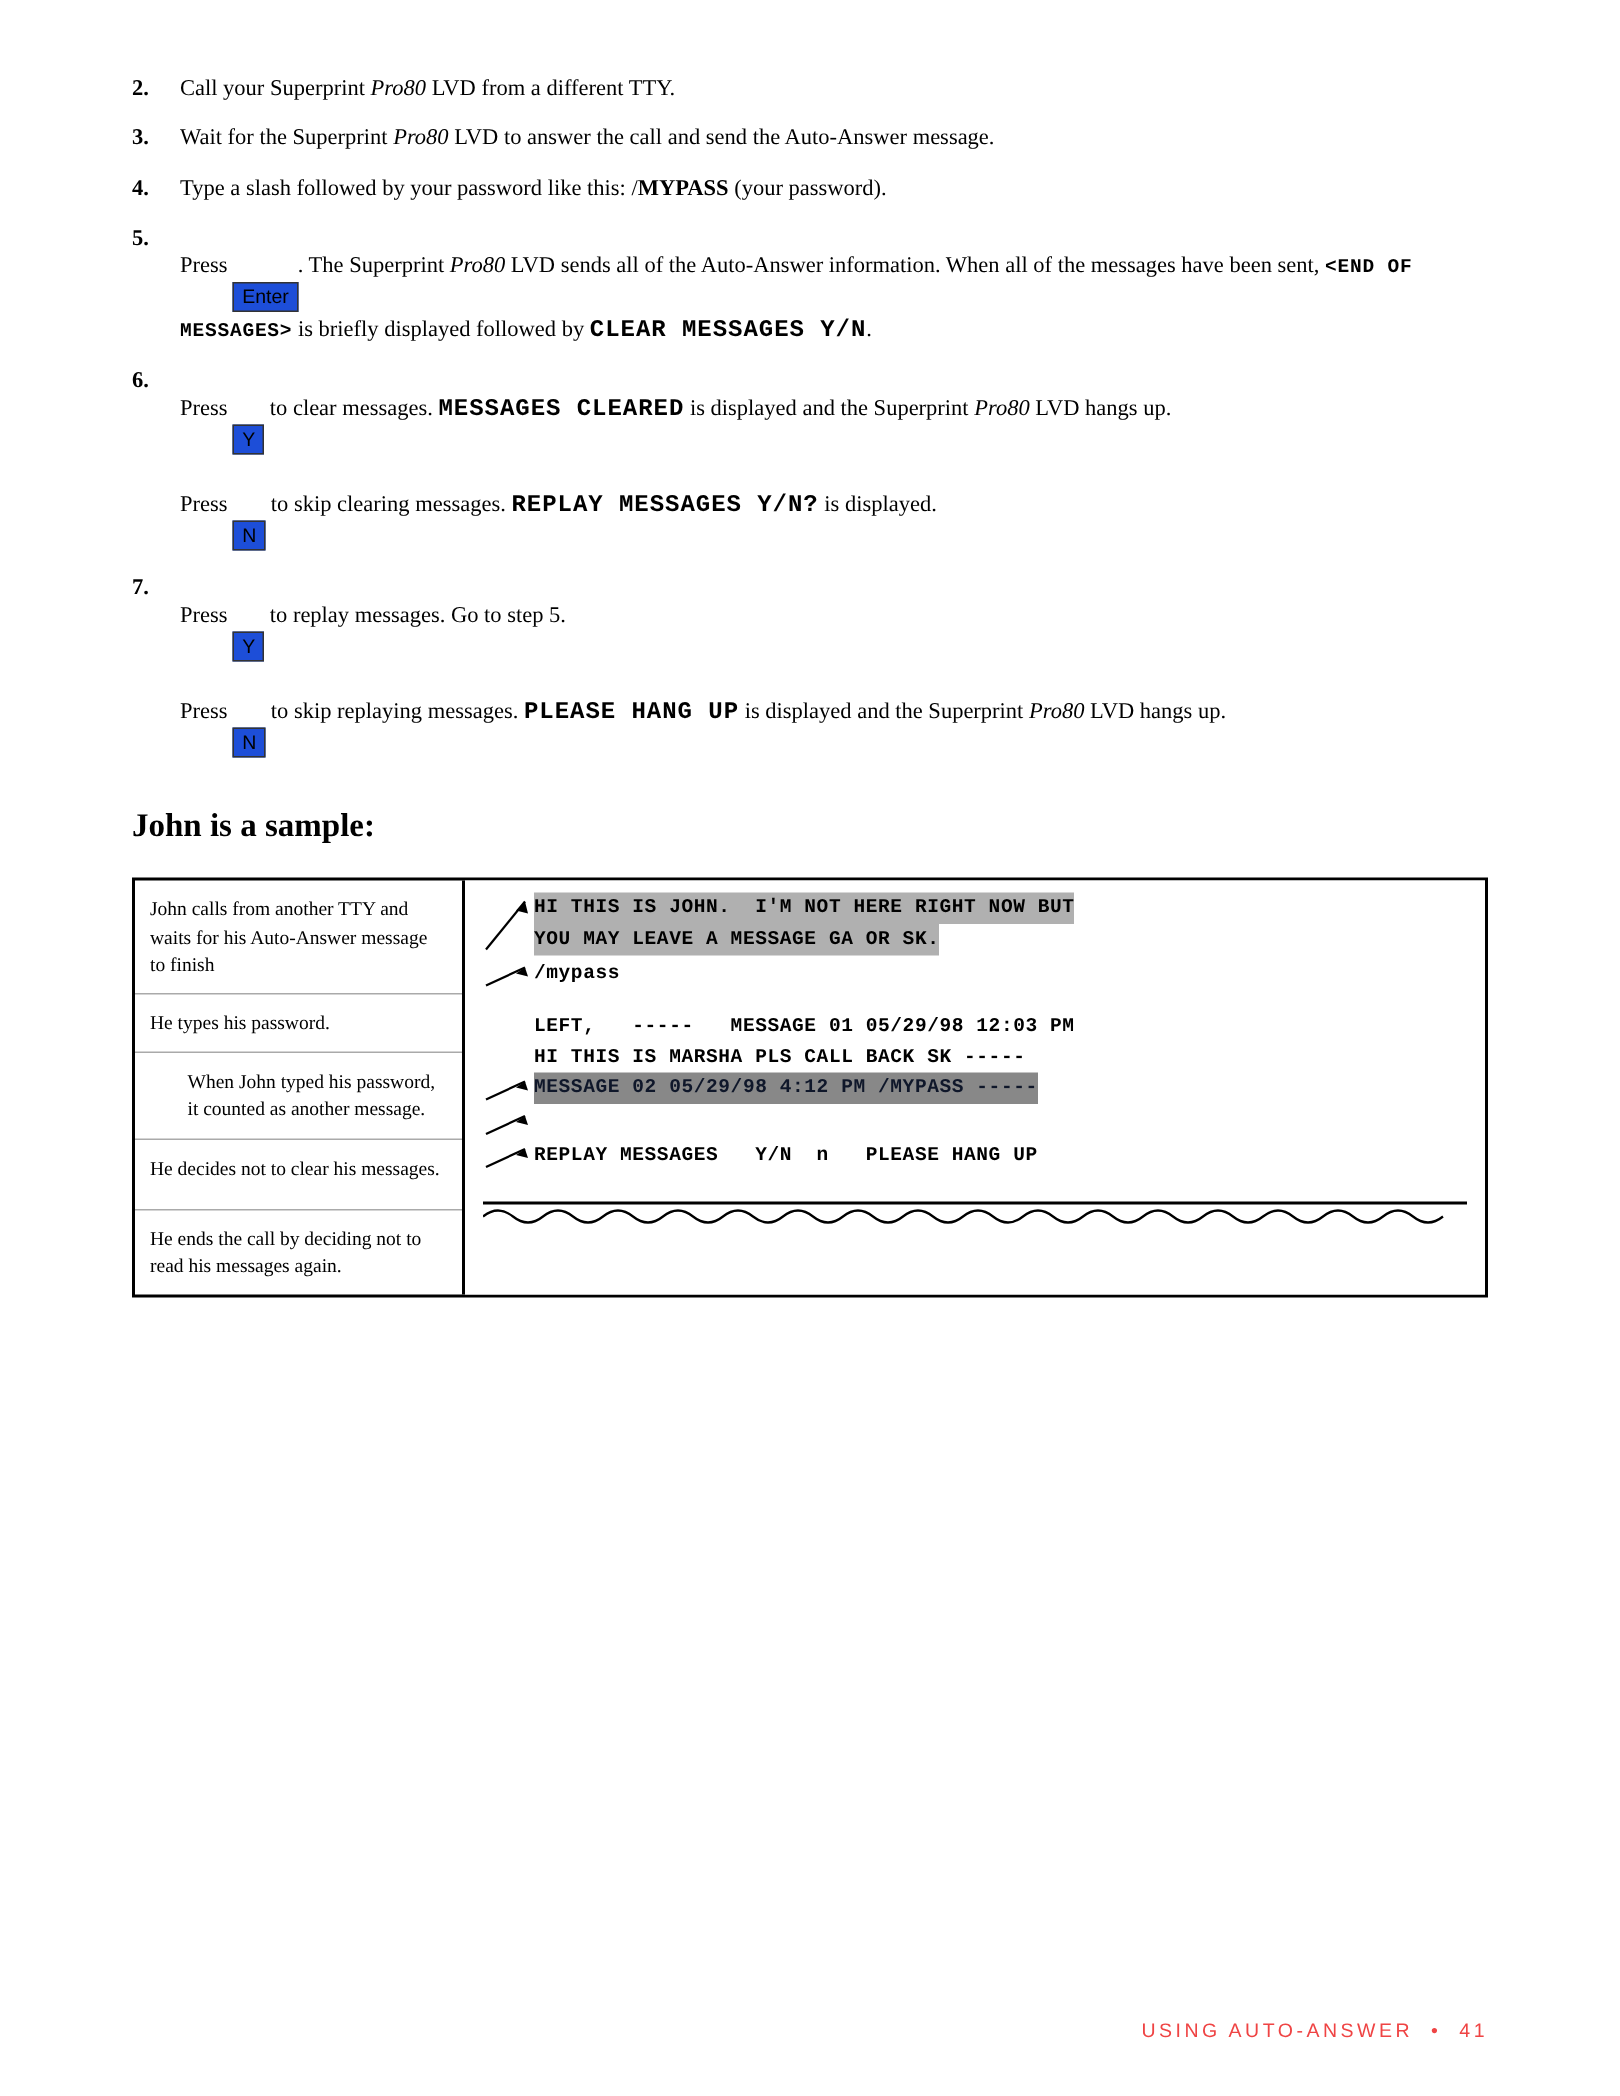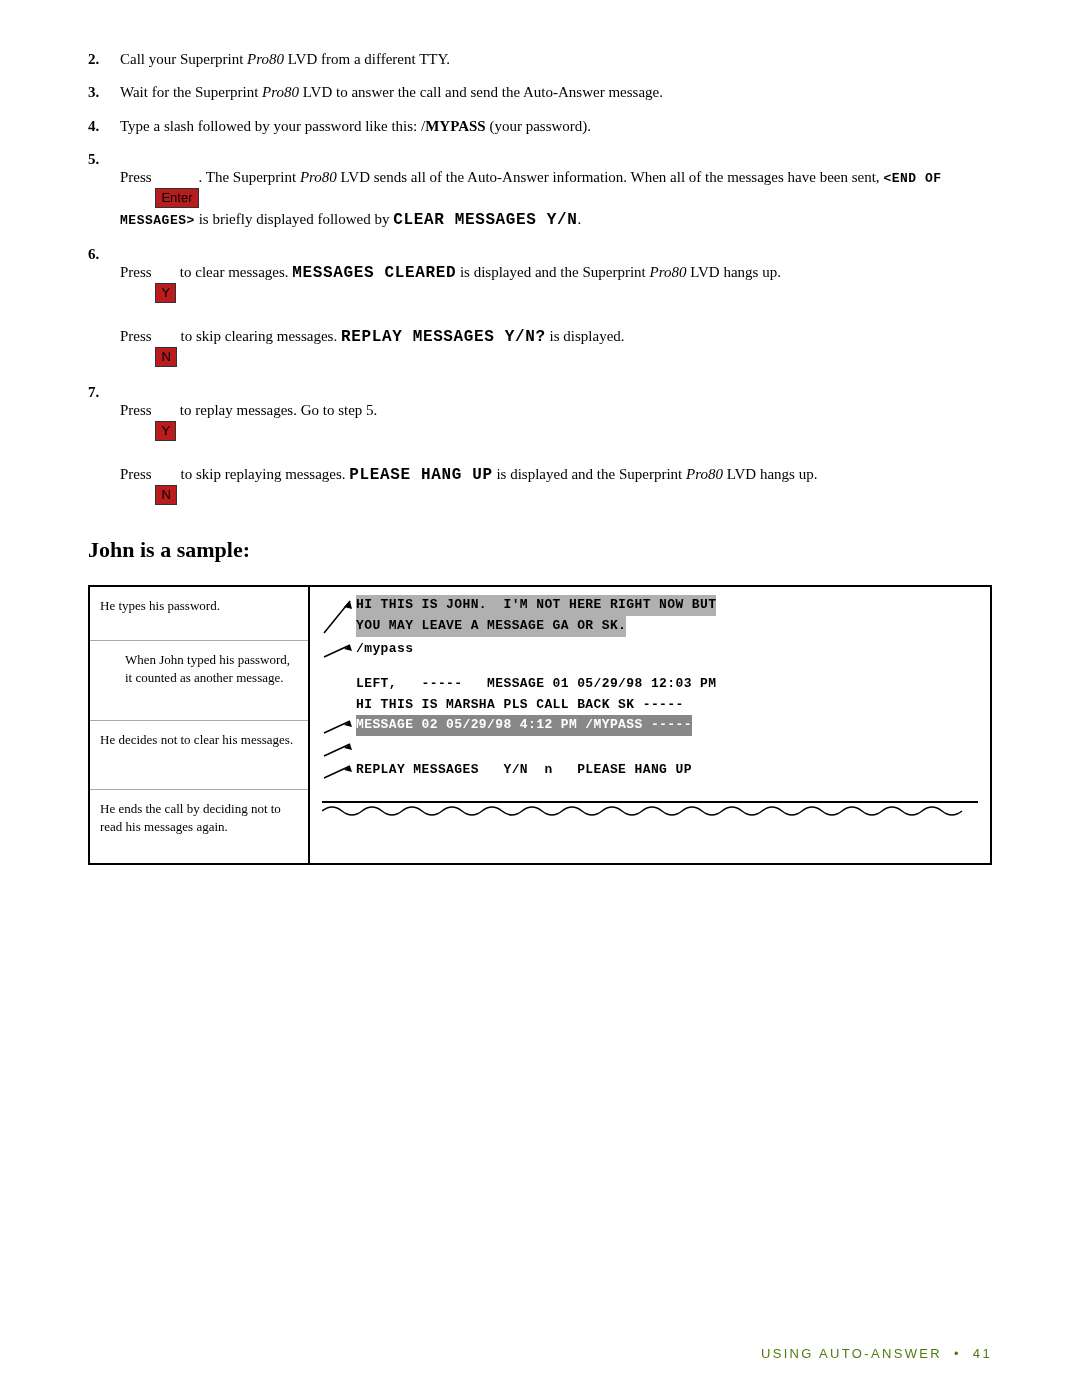--- a/index.html
+++ b/index.html
@@ -42,21 +42,21 @@
     .li-content p {
       margin-bottom: 4px;
     }
 
     .key-box {
       display: inline-block;
       border: 1px solid #333;
       padding: 0px 5px;
       font-family: Arial, sans-serif;
       font-size: 13px;
-      background: #b91c1c;
+      background: #1d4ed8;
       vertical-align: middle;
       line-height: 1.4;
       margin-top: 40px;
     }
 
     .mono-display {
       font-family: 'Courier New', Courier, monospace;
       font-size: 13px;
       font-weight: bold;
       letter-spacing: 0.04em;
@@ -114,33 +114,33 @@
       letter-spacing: 0.03em;
     }
 
     .screen-highlight {
       background: #b0b0b0;
       display: inline-block;
     }
 
     .screen-highlight-dark {
       background: #888;
-      color: #ffffff;
+      color: #0f172a;
       display: inline-block;
     }
 
     
     .page-footer {
       position: fixed;
       bottom: 36px;
       right: 88px;
       font-size: 13px;
       letter-spacing: 0.18em;
       font-family: Arial, Helvetica, sans-serif;
-      color: #4d7c0f;
+      color: #ef4444;
     }
 
     .footer-sep {
       margin: 0 6px;
     }
   </style>
 </head>
 <body>
 
 <ol class="numbered-list">
@@ -198,20 +198,23 @@
   </li>
 
 </ol>
 
 <div class="section-title">John is a sample:</div>
 
 <div class="sample-diagram">
 
   <div class="diagram-labels">
 
+    <div class="diagram-label-cell" style="flex: 1.2;">
+      John calls from another TTY and waits for his Auto-Answer message to finish
+    </div>
 
     <div class="diagram-label-cell" style="flex: 0.6;">
       He types his password.
     </div>
 
     <div class="diagram-label-cell" style="flex: 1.1; padding-left: 35px;">
       When John typed his password, it counted as another message.
     </div>
 
     <div class="diagram-label-cell" style="flex: 0.9;">

